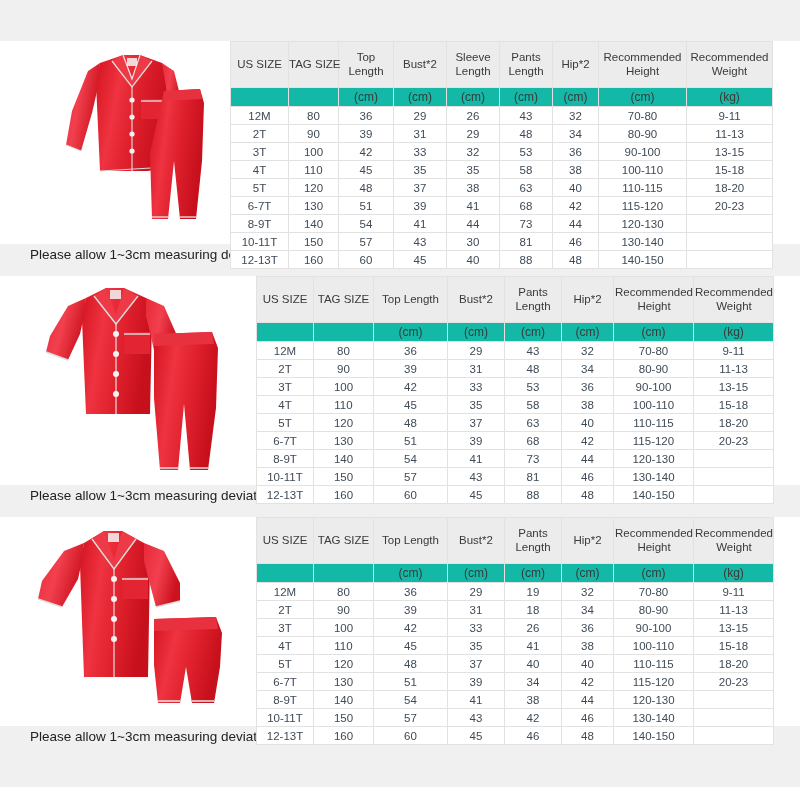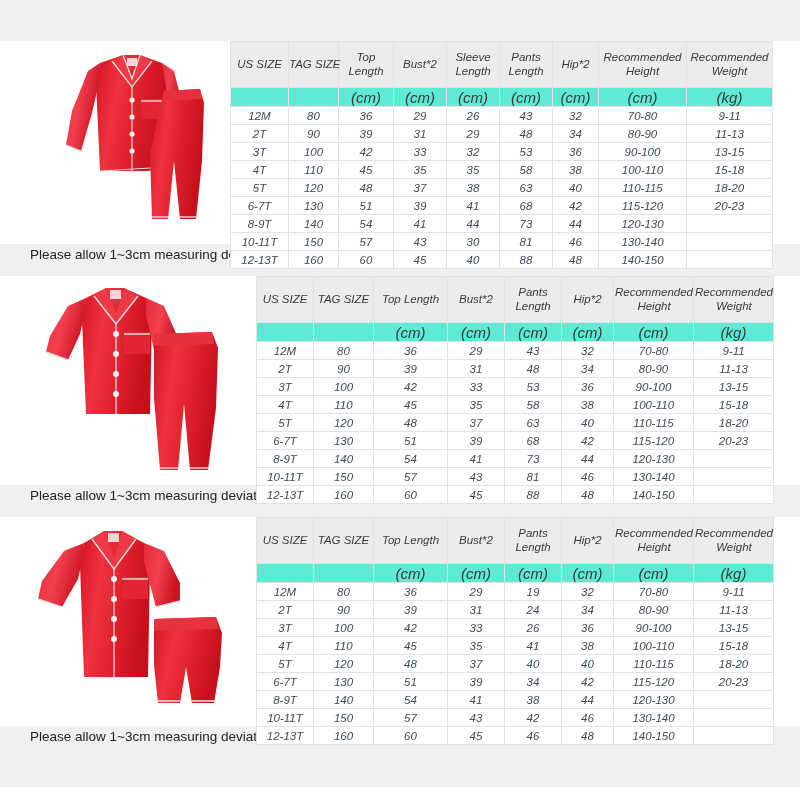--- a/index.html
+++ b/index.html
@@ -16,21 +16,20 @@
   }
   .gap {
     background: #f0f0f0;
     width: 800px;
   }
   .section {
     position: relative;
     background: #ffffff;
     margin: 0 auto;
     box-sizing: border-box;
-    font-style: italic;
   }
   .section-inner {
     position: relative;
     display: flex;
     align-items: flex-start;
   }
 
   
   .photo-cell {
     position: relative;
@@ -66,23 +65,23 @@
     white-space: nowrap;
   }
   table.size-table thead th {
     background: #ececec;
     color: #3a3a3a;
     font-size: 11.5px;
     line-height: 1.18;
     height: 44px;
   }
   table.size-table tr.unit-row td {
-    background: #5eead4;
+    background: #14b8a6;
     color: #3a3a3a;
-    font-size: 15px;
+    font-size: 12px;
     height: 18px;
   }
   table.size-table tbody tr.data-row td {
     background: #ffffff;
     color: #3f4a56;
     font-size: 11.5px;
     height: 17px;
   }
 
   
@@ -601,21 +600,21 @@
             <td>19</td>
             <td>32</td>
             <td>70-80</td>
             <td>9-11</td>
           </tr>
           <tr class="data-row">
             <td>2T</td>
             <td>90</td>
             <td>39</td>
             <td>31</td>
-            <td>24</td>
+            <td>18</td>
             <td>34</td>
             <td>80-90</td>
             <td>11-13</td>
           </tr>
           <tr class="data-row">
             <td>3T</td>
             <td>100</td>
             <td>42</td>
             <td>33</td>
             <td>26</td>

